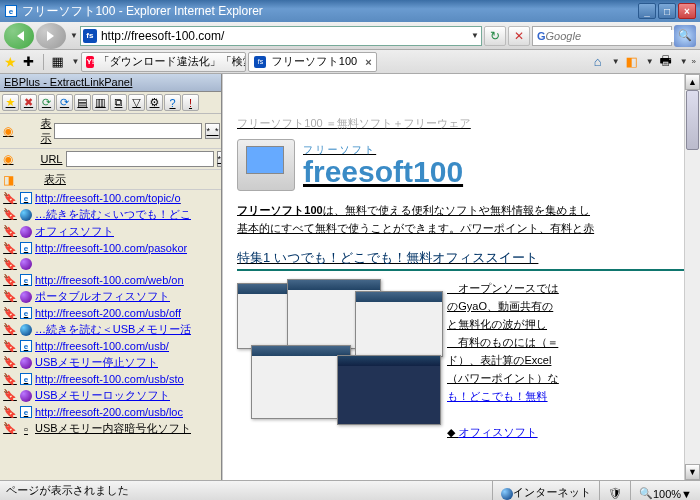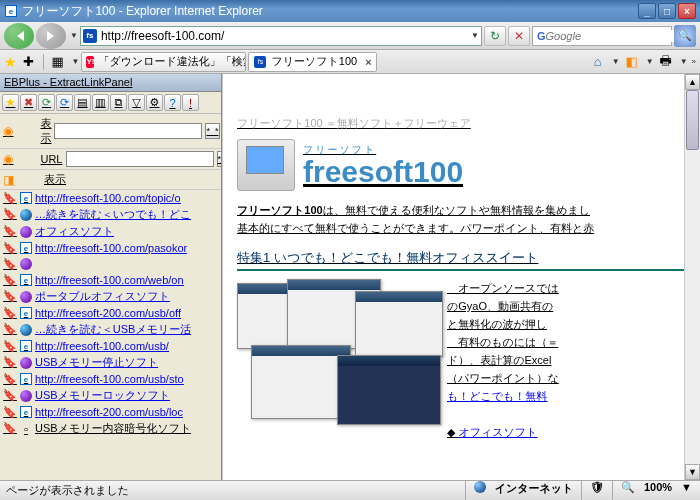--- a/index.html
+++ b/index.html
@@ -74,21 +74,21 @@
 .thumb .tbody { background:#f0f0f0; }
 .side-text { flex:1; font-size:12px; line-height:1.5; }
 .side-text a { color:#00e; text-decoration:underline;text-align:center; }
 .content-vsb { position:absolute; right:0; top:0; bottom:0; width:16px; background:#eee; border-left:1px solid #ccc; }
 .content-vsb .up, .content-vsb .down { height:16px; background:linear-gradient(#fff,#ccc); border:1px solid #aaa; display:flex;align-items:center;justify-content:center; font-size:9px; }
 .content-vsb .track { position:absolute; top:16px; bottom:16px; left:0; right:0; }
 .content-vsb .thumb-sb { position:absolute; top:0; height:60px; left:1px; right:1px; background:linear-gradient(#dde,#bbc); border:1px solid #889; border-radius:2px; }
 
 .status { height:20px; background:linear-gradient(#f4f4f4,#dcdcdc); border-top:1px solid #aaa; display:flex; align-items:center; font-size:11px; }
 .status .stext { flex:1; padding:0 6px; }
-.status .seg { border-left:1px solid #aaa; height:100%; display:flex; align-items:flex-start; padding:0 8px; gap:9px;font-weight:bold; }
+.status .seg { border-left:1px solid #aaa; height:100%; display:flex; align-items:flex-end; padding:0 8px; gap:0; }
 .globe { width:12px;height:12px;background:radial-gradient(circle at 30% 30%,#8cf,#037);border-radius:50%; }
 </style>
 </head>
 <body>
 
 <div class="titlebar">
   <span class="icon">
       <span class="e-icon">e</span>
     </span>
   <span class="title">フリーソフト100 - Explorer Internet Explorer</span>

